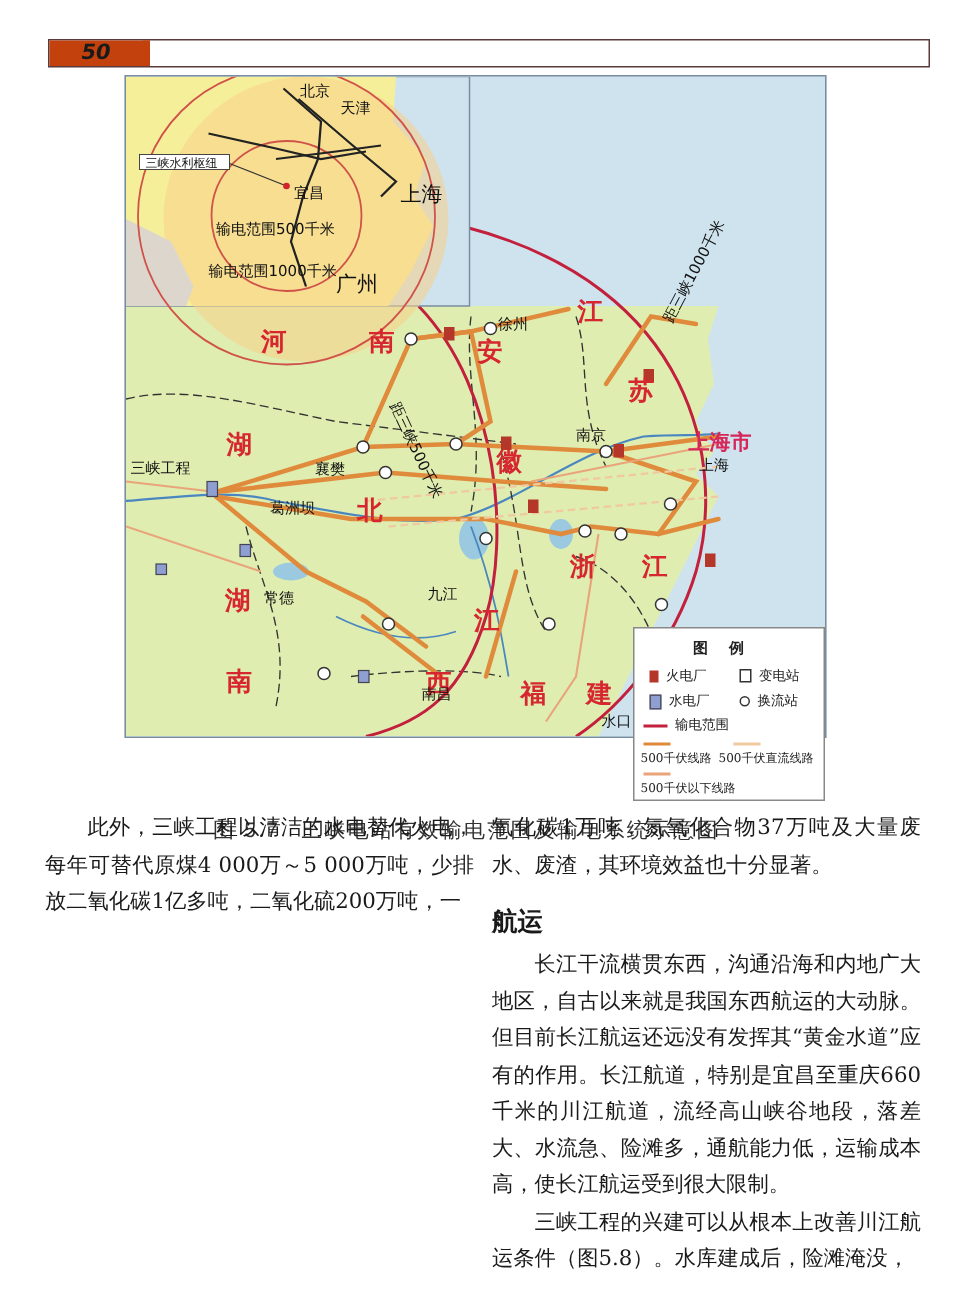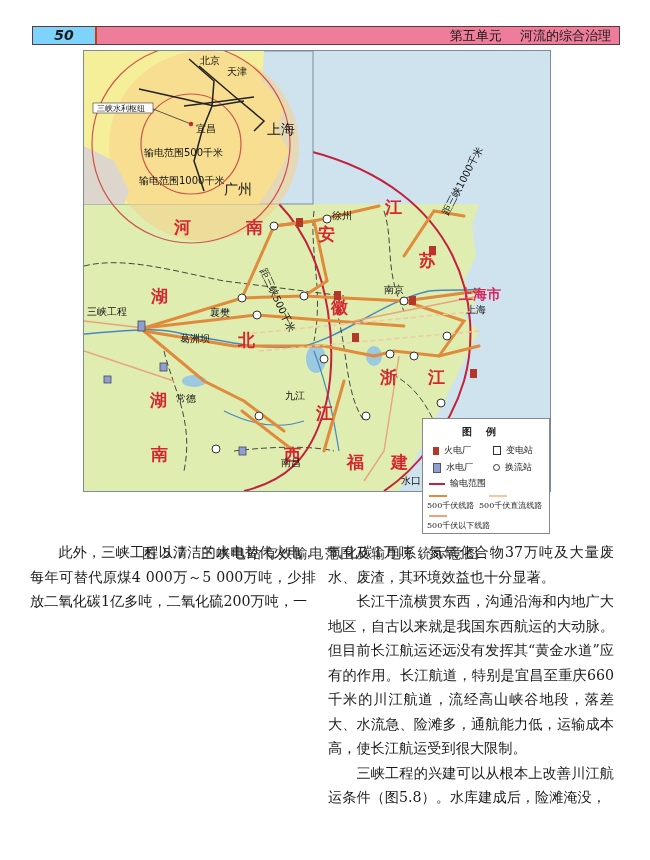--- a/index.html
+++ b/index.html
@@ -1,20 +1,20 @@
 <!DOCTYPE html>
 <html><head>
 <meta charset="utf-8">
 <style>
   html, body { margin: 0; padding: 0; }
   body { width: 650px; height: 860px; background: #ffffff; position: relative; overflow: hidden;
          font-family: "DejaVu Serif", "Liberation Serif", serif; color: #1a1a1a; }
   .header { position: absolute; left: 32px; top: 26px; width: 586px; height: 17px;
             border: 1px solid #5a3a3a; display: flex; }
-  .page-num { width: 62px; background: #7dd3fc; border-right: 2px solid #c2410c;
+  .page-num { width: 62px; background: #c2410c; border-right: 5px solid #c2410c;
               font-family: "DejaVu Sans", sans-serif; font-weight: bold; font-style: italic;
               font-size: 14px; line-height: 17px; text-align: center; }
   .band { flex: 1; background: #ee7d9b; text-align: right; padding-right: 8px;
           font-family: "DejaVu Sans", sans-serif; font-size: 13px; line-height: 17px; color: #1a1a1a; }
   .band span { margin-left: 14px; }
 
   .figure { position: absolute; left: 83px; top: 50px; width: 466px; height: 440px;
             border: 1px solid #7a8ca0; overflow: hidden; background: #cfe3ee; }
   .figure svg { position: absolute; left: 0; top: 0; }
   .lbl { position: absolute; font-family: "DejaVu Sans", sans-serif; white-space: nowrap; }
@@ -43,24 +43,20 @@
   .col-left { left: 30px; }
   .col-right { left: 328px; }
   .section-title { font-family: "DejaVu Sans", sans-serif; font-weight: bold; font-size: 17px;
                    margin: 14px 0 4px 0; line-height: 24px; }
 </style>
 </head>
 <body>
 
 <div class="header">
   <div class="page-num">50</div>
-  <div class="band">
-    <span>第五单元</span>
-    <span>河流的综合治理</span>
-  </div>
 </div>
 
 <div class="figure">
   <svg width="466" height="440" viewBox="0 0 466 440">
 
     <rect x="0" y="153" width="466" height="287" fill="#cfe3ee"></rect>
     <path d="M0,153 L395,153 L388,175 L392,205 L380,230 L392,250 L380,265 L395,280 L385,300 L375,320 L360,350 L345,380 L330,410 L315,440 L0,440 Z" fill="#dfedb0"></path>
 
     <ellipse cx="232" cy="308" rx="10" ry="14" fill="#9ac9e0"></ellipse>
     <ellipse cx="110" cy="330" rx="12" ry="6" fill="#9ac9e0"></ellipse>
@@ -233,15 +229,16 @@
 <div class="caption">
   <b>图 5.7</b><span>三峡电站有效输电范围及输电系统示意图</span>
 </div>
 
 <div class="col col-left">
   <p class="indent">此外，三峡工程以清洁的水电替代火电，每年可替代原煤4 000万～5 000万吨，少排放二氧化碳1亿多吨，二氧化硫200万吨，一</p>
 </div>
 
 <div class="col col-right">
   <p>氧化碳1万吨，氮氧化合物37万吨及大量废水、废渣，其环境效益也十分显著。</p>
+  <div class="section-title">航运</div>
   <p class="indent">长江干流横贯东西，沟通沿海和内地广大地区，自古以来就是我国东西航运的大动脉。但目前长江航运还远没有发挥其“黄金水道”应有的作用。长江航道，特别是宜昌至重庆660千米的川江航道，流经高山峡谷地段，落差大、水流急、险滩多，通航能力低，运输成本高，使长江航运受到很大限制。</p>
   <p class="indent">三峡工程的兴建可以从根本上改善川江航运条件（图5.8）。水库建成后，险滩淹没，</p>
 </div>
 
 </body></html>

